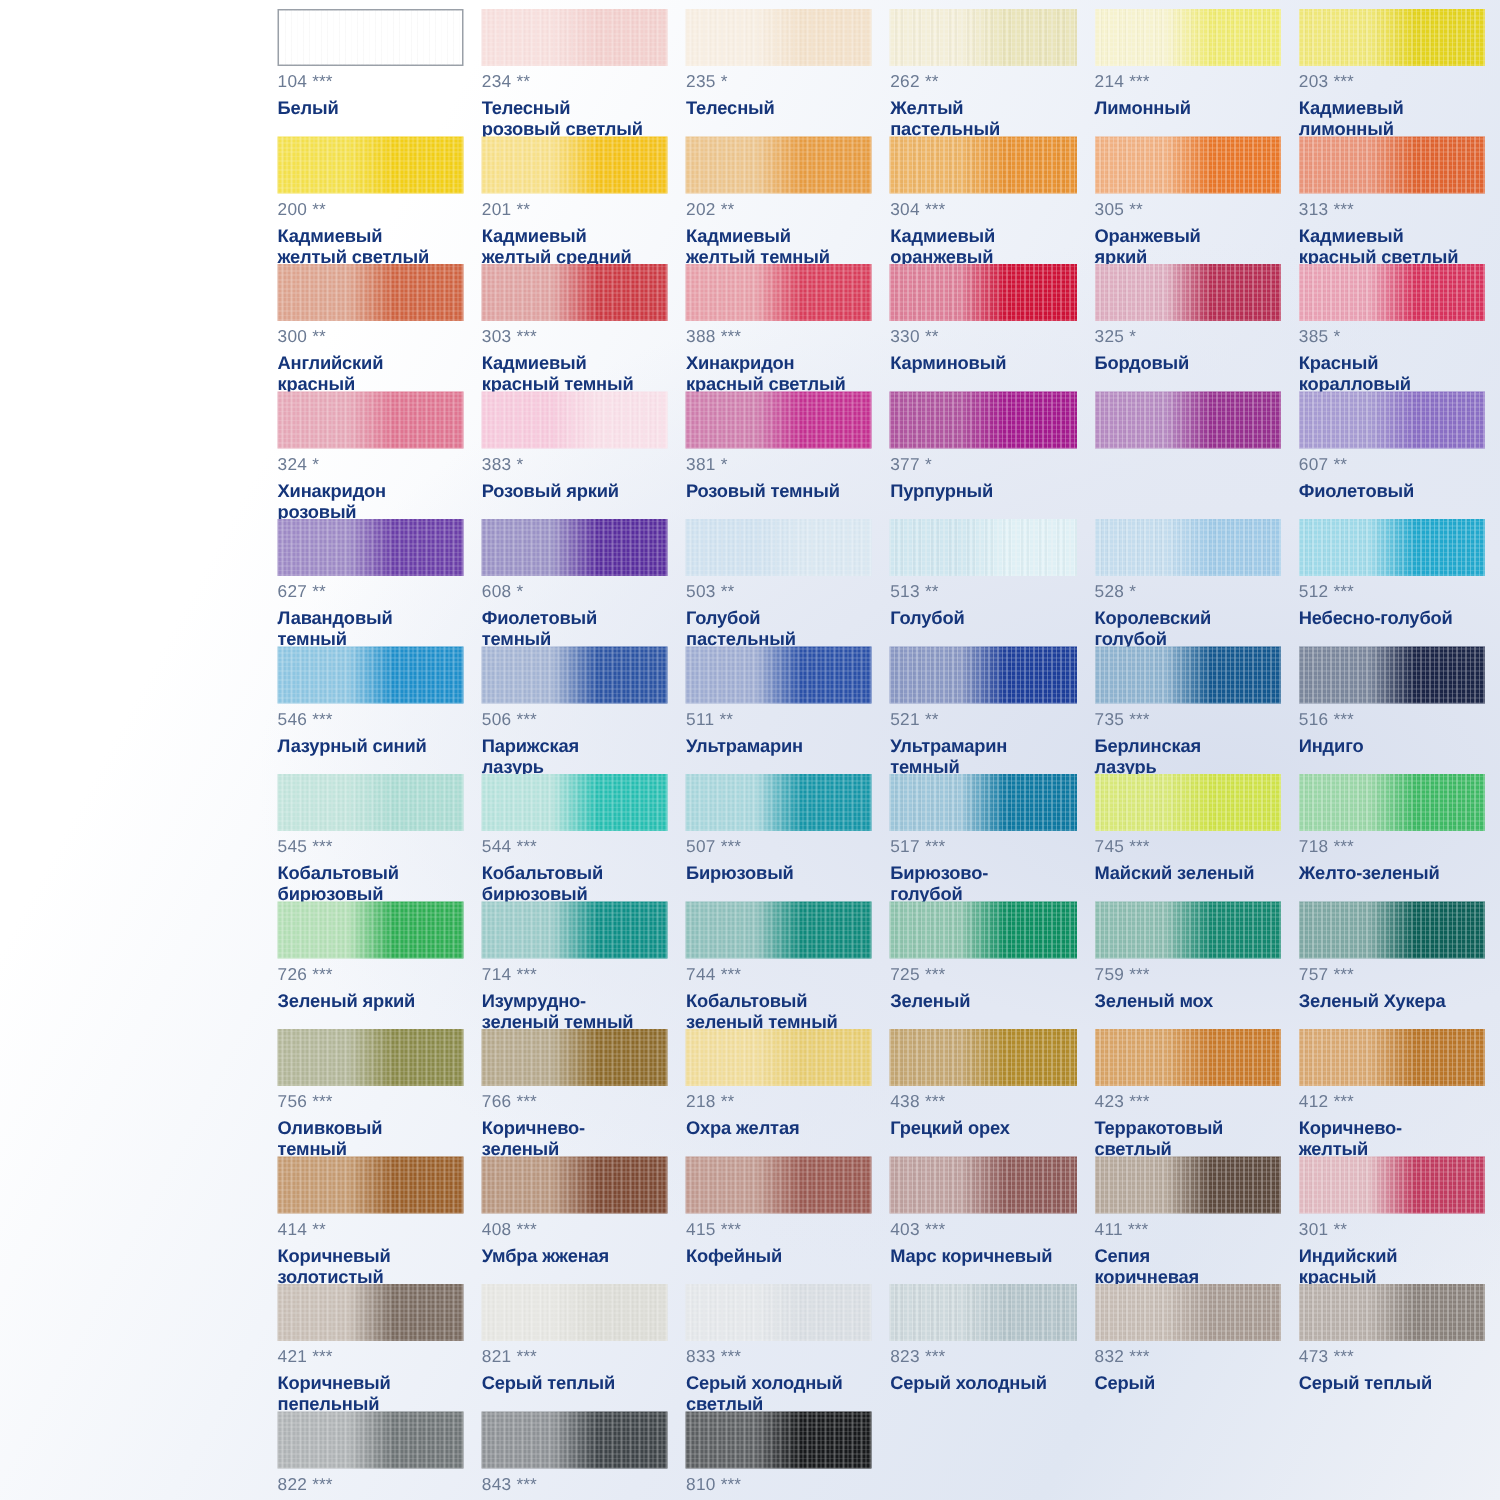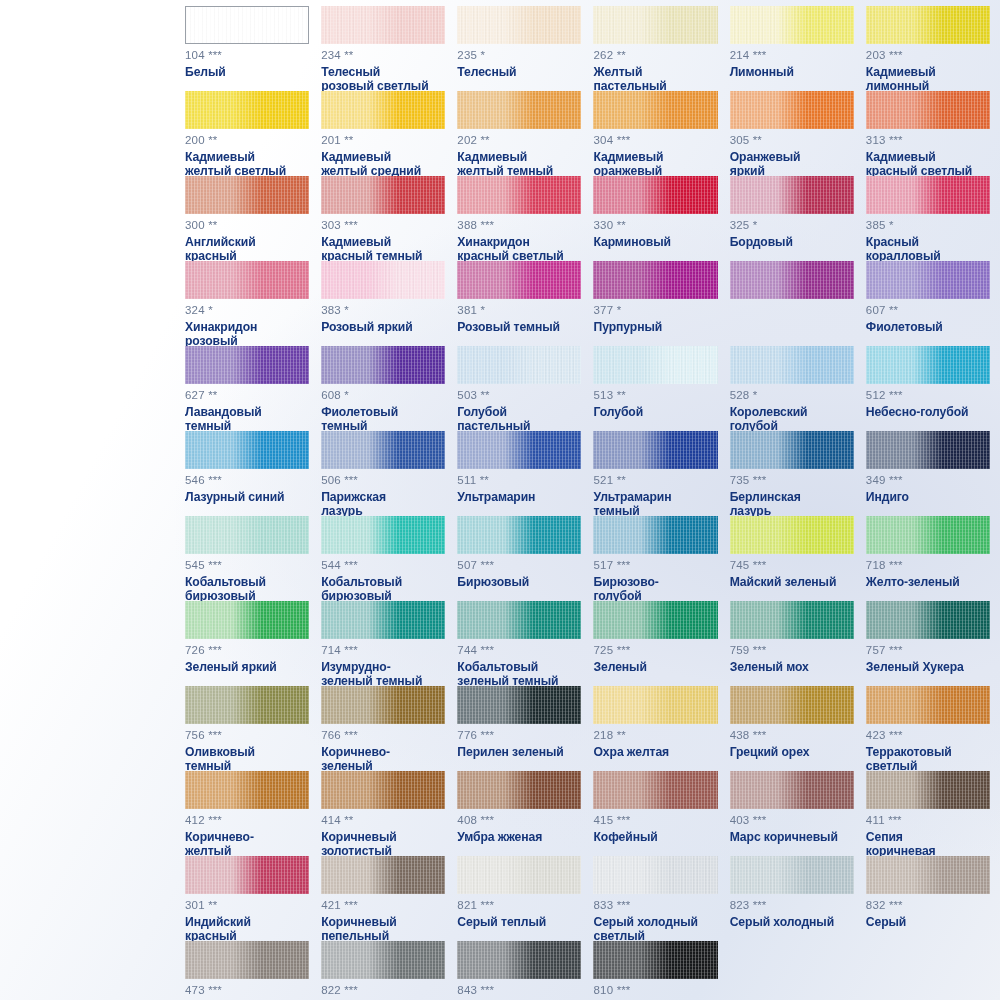--- a/index.html
+++ b/index.html
@@ -477,21 +477,21 @@
             <span class="ln">Берлинская</span>
             <span class="ln">лазурь</span>
           </span>
         </div>
       </div>
       <div class="cell">
         <div class="swatch" style="background: linear-gradient(90deg, rgb(123, 135, 156) 0%, rgb(123, 135, 156) 38%, rgb(27, 37, 70) 62%, rgb(27, 37, 70) 100%);">
           <div class="tex"></div>
         </div>
         <div class="meta">
-          <span class="code"><span>349</span> <span class="stars">***</span></span>
+          <span class="code"><span>516</span> <span class="stars">***</span></span>
           <span class="name">
             <span class="ln">Индиго</span>
           </span>
         </div>
       </div>
       <div class="cell">
         <div class="swatch" style="background: linear-gradient(90deg, rgb(194, 228, 220) 0%, rgb(194, 228, 220) 38%, rgb(170, 219, 210) 62%, rgb(170, 219, 210) 100%);">
           <div class="tex"></div>
         </div>
         <div class="meta">
@@ -642,31 +642,20 @@
       </div>
       <div class="cell">
         <div class="swatch" style="background: linear-gradient(90deg, rgb(182, 169, 141) 0%, rgb(182, 169, 141) 38%, rgb(141, 107, 44) 62%, rgb(141, 107, 44) 100%);">
           <div class="tex"></div>
         </div>
         <div class="meta">
           <span class="code"><span>766</span> <span class="stars">***</span></span>
           <span class="name">
             <span class="ln">Коричнево-</span>
             <span class="ln">зеленый</span>
-          </span>
-        </div>
-      </div>
-      <div class="cell">
-        <div class="swatch" style="background: linear-gradient(90deg, rgb(111, 123, 128) 0%, rgb(111, 123, 128) 38%, rgb(29, 43, 46) 62%, rgb(29, 43, 46) 100%);">
-          <div class="tex"></div>
-        </div>
-        <div class="meta">
-          <span class="code"><span>776</span> <span class="stars">***</span></span>
-          <span class="name">
-            <span class="ln">Перилен зеленый</span>
           </span>
         </div>
       </div>
       <div class="cell">
         <div class="swatch" style="background: linear-gradient(90deg, rgb(240, 220, 154) 0%, rgb(240, 220, 154) 38%, rgb(231, 205, 114) 62%, rgb(231, 205, 114) 100%);">
           <div class="tex"></div>
         </div>
         <div class="meta">
           <span class="code"><span>218</span> <span class="stars">**</span></span>
           <span class="name">

